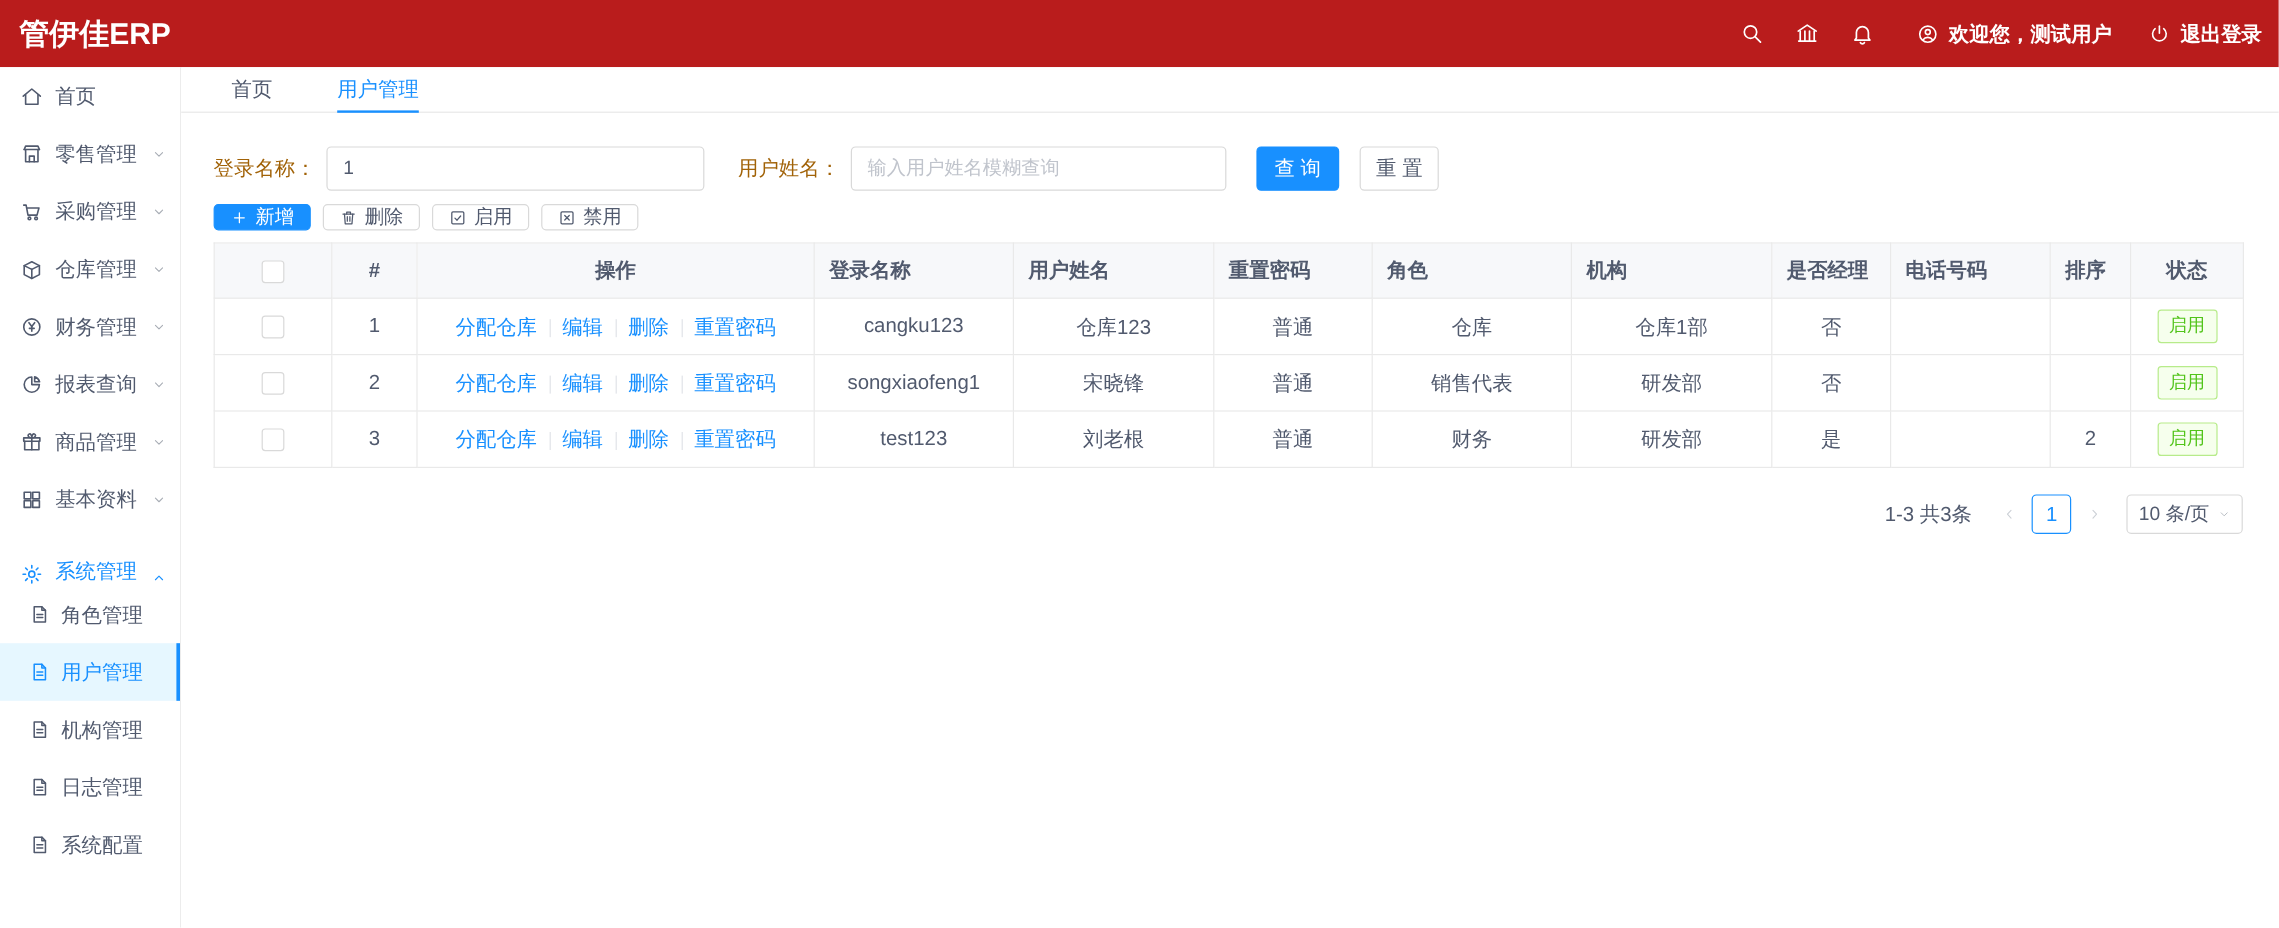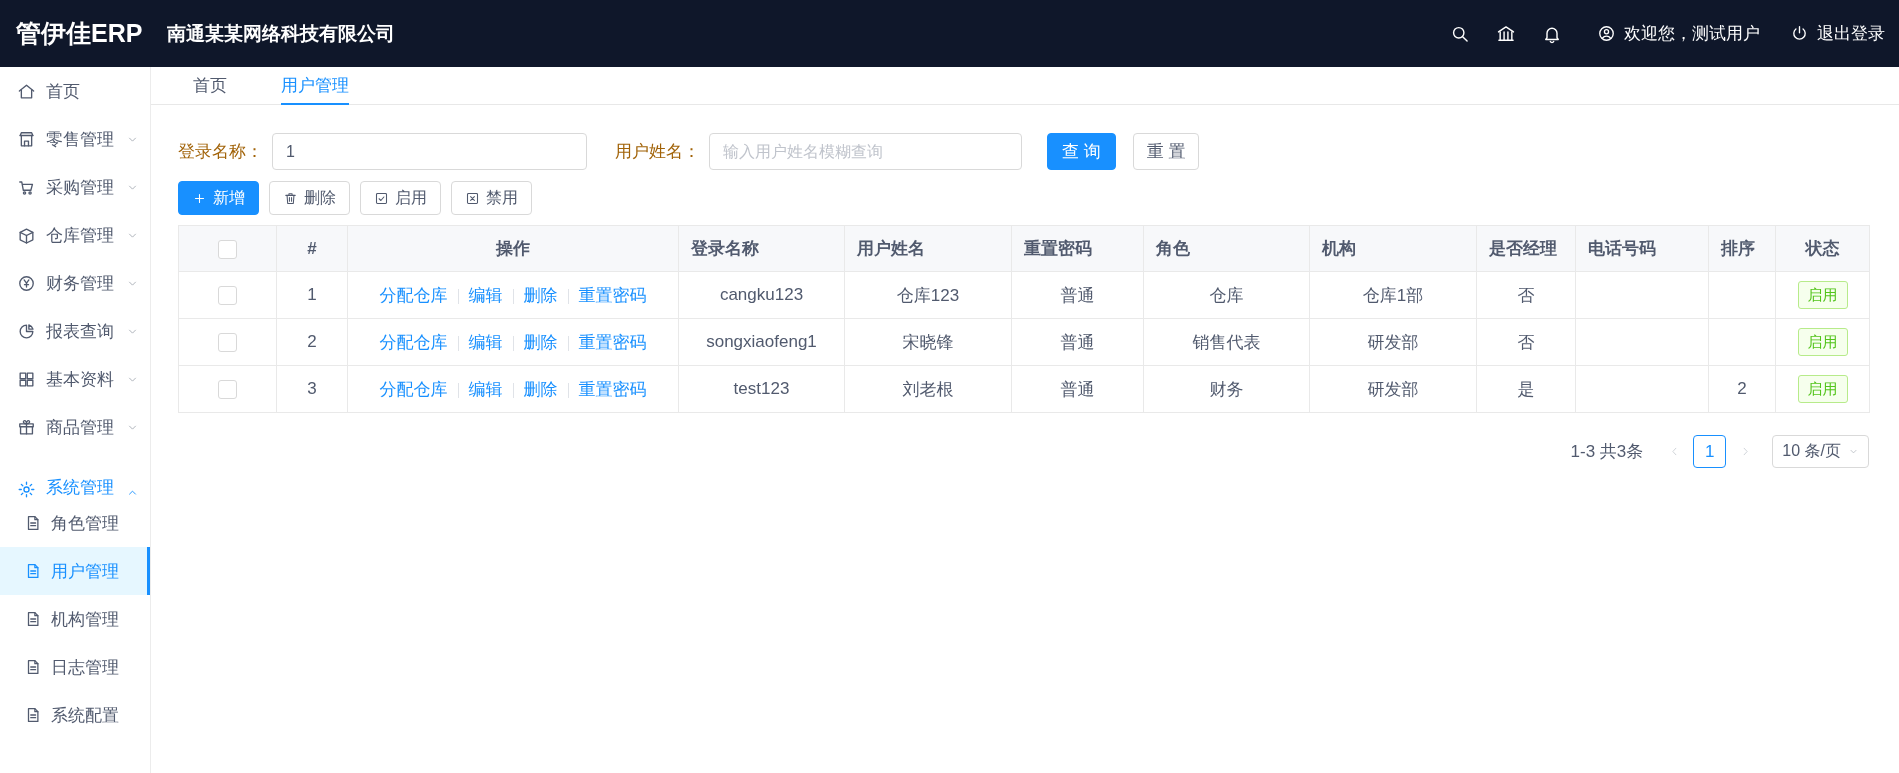--- a/index.html
+++ b/index.html
@@ -1,23 +1,23 @@
 <!DOCTYPE html>
 <html><head>
 <meta charset="utf-8">
 <style>
   * { margin:0; padding:0; box-sizing:border-box; }
   html,body { width:1899px; height:773px; overflow:hidden; background:#fff;
     font-family:"Liberation Sans","DejaVu Sans",sans-serif; font-size:17px; color:#515a6e; }
 
   
-  .topbar { height:67px; background:#0f172a; display:flex; align-items:center; color:#fff; }
+  .topbar { height:56px; background:#b91c1c; display:flex; align-items:center; color:#fff;gap:25px; }
   .logo { width:151px; flex:0 0 151px; font-size:25px; font-weight:700; padding-left:16px; white-space:nowrap; }
   .company { font-size:19px; font-weight:700; margin-left:16px; white-space:nowrap; }
-  .top-right { margin-left:auto; display:flex; align-items:center; padding-right:14px; }
+  .top-right { margin-left:auto; display:flex; align-items:center; padding-right:14px;font-weight:bold; }
   .top-icon-btn { width:46px; height:53px; display:flex; align-items:center; justify-content:center; cursor:pointer; }
   .top-icon-btn .ic { width:20px; height:20px; }
   .top-user, .top-logout { display:flex; align-items:center; gap:8px; cursor:pointer; font-size:17px; white-space:nowrap; }
   .top-user { margin-left:22px; }
   .top-logout { margin-left:30px; }
   .top-user .ic, .top-logout .ic { width:19px; height:19px; }
 
   
   .ic { fill:none; stroke:currentColor; stroke-width:1.7; stroke-linecap:round; stroke-linejoin:round; display:block; }
 
@@ -57,21 +57,21 @@
   #name-input { width:313px; margin-left:9px; }
   .btn { height:37px; border-radius:4px; border:1px solid #d9d9d9; background:#fff; color:#515a6e;
     font-size:17px; display:inline-flex; align-items:center; justify-content:center; gap:6px;
     cursor:pointer; font-family:inherit; white-space:nowrap; }
   .btn-primary { background:#1890ff; border-color:#1890ff; color:#fff; }
   #search-btn { margin-left:25px; padding:0 14px; }
   #reset-btn { margin-left:17px; padding:0 13px; }
 
   
   .toolbar { display:flex; align-items:center; margin-top:11px; }
-  .tbtn { height:34px; padding:0 13px; font-size:16px; }
+  .tbtn { height:22px; padding:0 13px; font-size:16px; }
   .tbtn .ic { width:15px; height:15px; }
   .tbtn + .tbtn { margin-left:10px; }
 
   
   table { border-collapse:collapse; margin-top:10px; table-layout:fixed; width:1691px; }
   th,td { border:1px solid #e9e9e9; padding:0 12px; overflow:hidden; white-space:nowrap; }
   th { background:#f7f8fa; height:46px; font-weight:700; color:#515a6e; text-align:left; }
   td { height:47px; color:#515a6e; background:#fff; text-align:center; }
   .c-center { text-align:center; }
   .checkbox { display:inline-block; width:19px; height:19px; border:1px solid #d9d9d9; border-radius:3px;
@@ -201,21 +201,20 @@
       </g>
     <g id="i-x-sq">
         <rect x="4" y="4" width="16" height="16" rx="1.5"></rect>
         <path d="M9 9 L15 15 M15 9 L9 15"></path>
       </g>
   </defs>
 </svg>
 
 <header class="topbar">
   <div class="logo">管伊佳ERP</div>
-  <div class="company">南通某某网络科技有限公司</div>
   <div class="top-right">
     <span class="top-icon-btn">
         <svg class="ic" viewBox="0 0 24 24">
           <use href="#i-search"></use>
         </svg>
       </span>
     <span class="top-icon-btn">
         <svg class="ic" viewBox="0 0 24 24">
           <use href="#i-bank"></use>
         </svg>
@@ -289,32 +288,32 @@
       <svg class="ic" viewBox="0 0 24 24">
           <use href="#i-pie"></use>
         </svg>
       <span class="lbl">报表查询</span>
       <svg class="ic chev" viewBox="0 0 24 24">
           <use href="#i-chev-down"></use>
         </svg>
     </div>
     <div class="menu-item">
       <svg class="ic" viewBox="0 0 24 24">
+          <use href="#i-gift"></use>
+        </svg>
+      <span class="lbl">商品管理</span>
+      <svg class="ic chev" viewBox="0 0 24 24">
+          <use href="#i-chev-down"></use>
+        </svg>
+    </div>
+    <div class="menu-item">
+      <svg class="ic" viewBox="0 0 24 24">
           <use href="#i-grid"></use>
         </svg>
       <span class="lbl">基本资料</span>
-      <svg class="ic chev" viewBox="0 0 24 24">
-          <use href="#i-chev-down"></use>
-        </svg>
-    </div>
-    <div class="menu-item">
-      <svg class="ic" viewBox="0 0 24 24">
-          <use href="#i-gift"></use>
-        </svg>
-      <span class="lbl">商品管理</span>
       <svg class="ic chev" viewBox="0 0 24 24">
           <use href="#i-chev-down"></use>
         </svg>
     </div>
     <div class="menu-item open">
       <svg class="ic" viewBox="0 0 24 24">
           <use href="#i-gear"></use>
         </svg>
       <span class="lbl">系统管理</span>
       <svg class="ic chev" viewBox="0 0 24 24">

